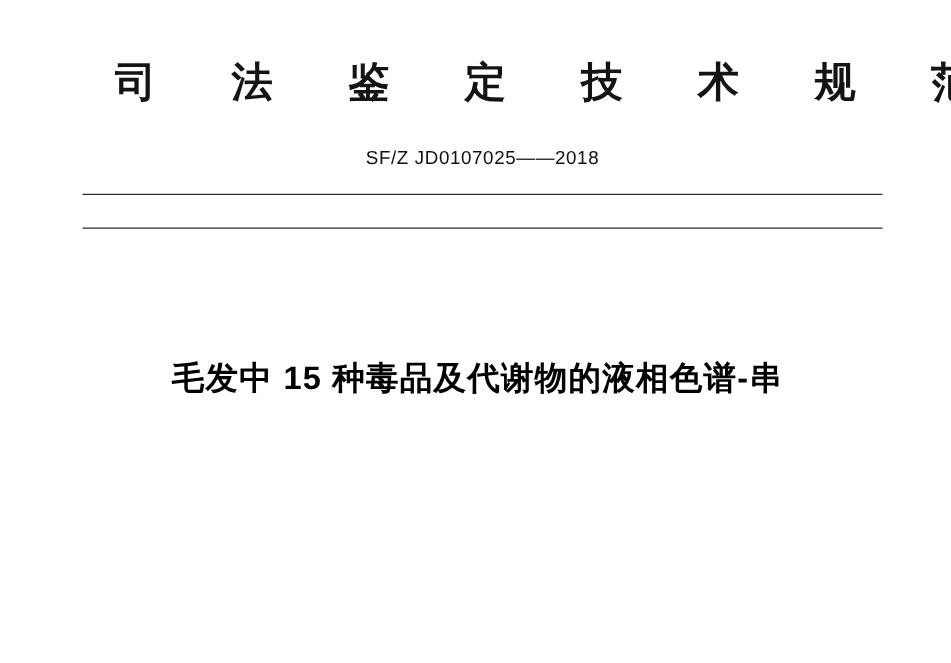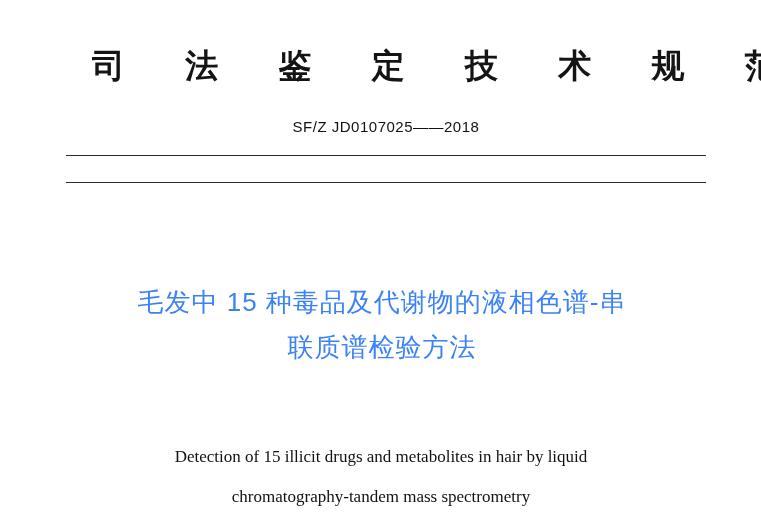--- a/index.html
+++ b/index.html
@@ -56,23 +56,23 @@
   .rule-bottom { top: 182px; }
 
   .title-cn {
     position: absolute;
     top: 280px;
     left: 62px;
     width: 640px;
     text-align: center;
     font-family: "Liberation Sans", sans-serif;
     font-size: 26px;
-    font-weight: normal;
+    font-weight: bold;
     line-height: 45px;
-    color: #3b82f6;
+    color: #000000;
     letter-spacing: 1px;
   }
   .title-cn .line2 {
     display: block;
   }
   .title-en {
     position: absolute;
     top: 437px;
     left: 66px;
     width: 630px;
@@ -93,21 +93,16 @@
 
   <div class="masthead">司 法 鉴 定 技 术 规 范</div>
 
   <div class="std-number">SF/Z  JD0107025——2018</div>
 
   <div class="rule rule-top"></div>
   <div class="rule rule-bottom"></div>
 
   <div class="title-cn">
     <span class="line1">毛发中 15 种毒品及代谢物的液相色谱-串</span>
-    <span class="line2">联质谱检验方法</span>
   </div>
 
-  <div class="title-en">
-    <span class="en-line">Detection of 15 illicit drugs and metabolites in hair by liquid</span>
-    <span class="en-line">chromatography-tandem mass spectrometry</span>
-  </div>
 
 </div>
 
 </body></html>

